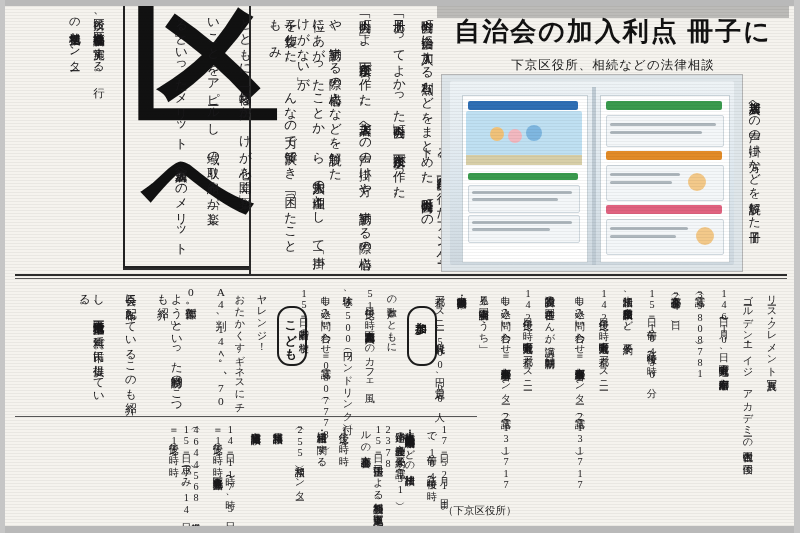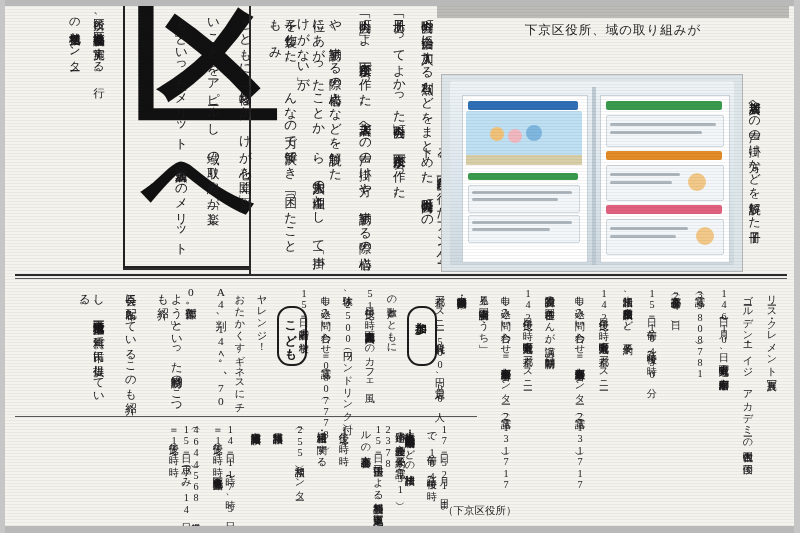--- a/index.html
+++ b/index.html
@@ -145,21 +145,22 @@
     <div class="col v c-body" style="left:414px;top:4px;height:252px;">町内会や自治会に加入する利点などをまとめた、町内会長向けの</div>
     <div class="col v c-body" style="left:386px;top:4px;height:252px;">冊子「あってよかった町内会」を、下京区役所が作った。</div>
     <div class="col v c-body" style="left:352px;top:4px;height:252px;">「町内会！」よ、下京区役所が作った。未加入者への声の掛け方や、勧誘する際の心構</div>
     <div class="col v c-body" style="left:322px;top:4px;height:252px;">や、勧誘する際の心構えなどを解説した</div>
     <div class="col v c-body" style="left:414px;top:132px;height:124px;">市内の町内会加入率は近年、約9割で推移している。下京区役所が行ったアンケート</div>
     <div class="col v c-body" style="left:290px;top:4px;height:252px;">位にあがったことか ら、未加入の理由とし て「声掛けがない」が</div>
     <div class="col v c-body" style="left:262px;top:4px;height:252px;">子を作製した。 んなの力で解決でき 「困ったことも、み</div>
 
     <div class="kicker"></div>
     <div class="headline">
-      <div class="sub">下京区役所、域の取り組みが</div>
+      <div class="hl">自治会の加入利点 冊子に</div>
+      <div class="sub">下京区役所、相続などの法律相談</div>
     </div>
 
     <div class="photo">
       <div class="book">
         <div class="pg lp"></div>
         <div class="pg rp"></div>
         <div class="band blue" style="left:18px;top:20px;width:110px;"></div>
         <div class="sky"></div>
         <div class="ground"></div>
         <div class="fig" style="left:40px;top:46px;width:14px;height:14px;background:#f0c27a;"></div>

